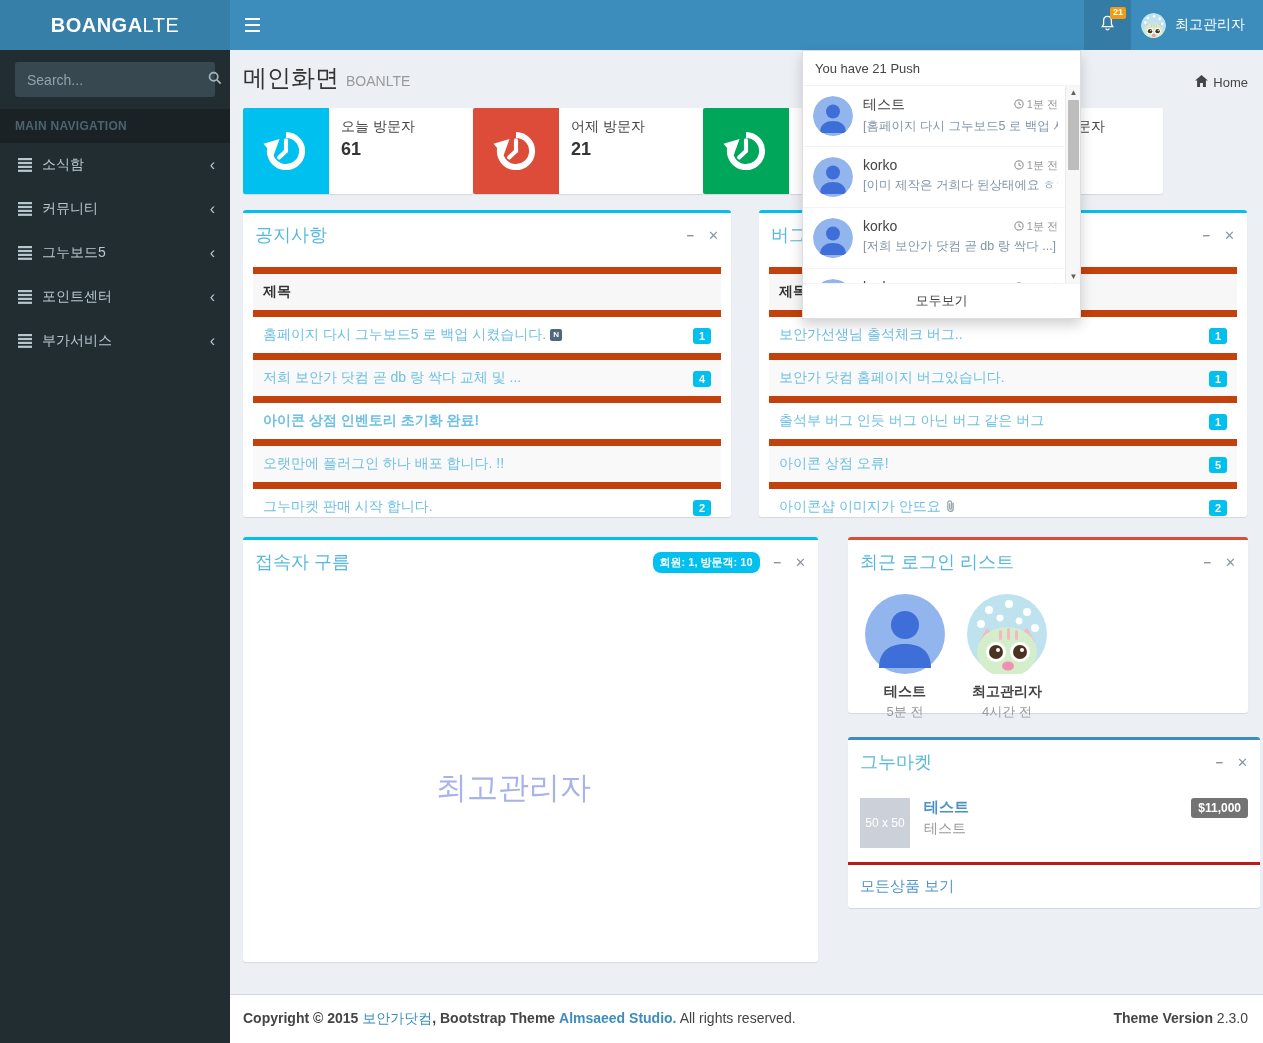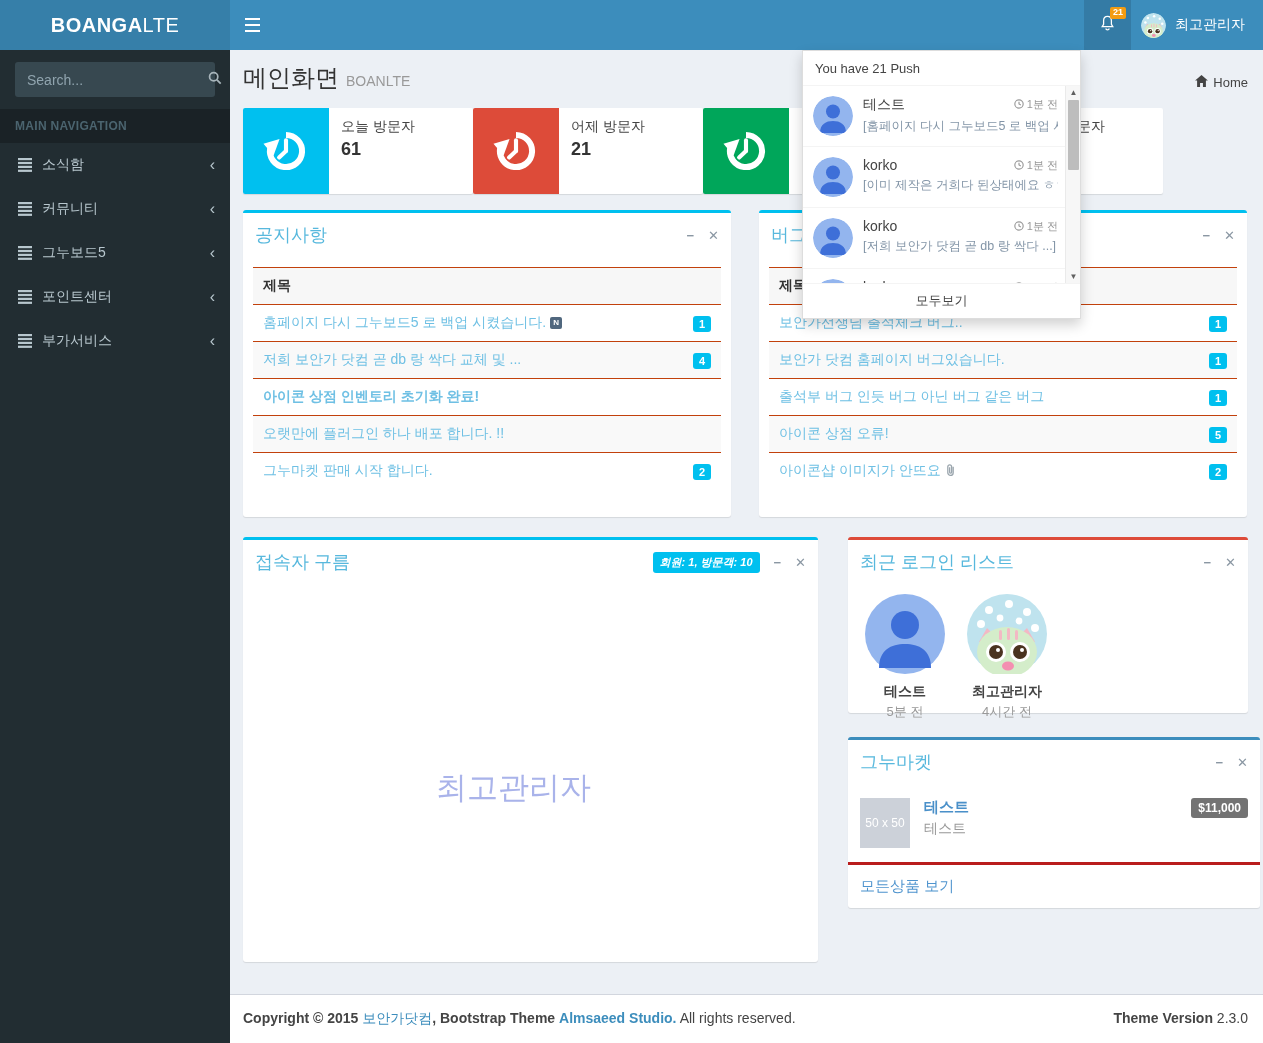--- a/index.html
+++ b/index.html
@@ -51,33 +51,33 @@
   .box { background:#fff; border-radius:3px; box-shadow:0 1px 1px rgba(0,0,0,0.1); border-top:3px solid #00c0ef; }
   .box-header { display:flex; align-items:center; padding:10px 12px; }
   .box-title { font-size:18px; color:#57b8dd; }
   .box-tools { margin-left:auto; display:flex; align-items:center; gap:14px; color:#8a97a3; }
   .tool-btn { cursor:pointer; font-size:13px; font-weight:bold; line-height:1; }
   .panels-row { position:absolute; left:13px; top:160px; display:flex; gap:28px; }
   .panel-lg { width:488px; height:307px; }
   .box-body { padding:10px; }
   table.list { width:100%; border-collapse:collapse; font-size:14px; }
   table.list th { text-align:left; font-weight:bold; color:#333; }
-  table.list th, table.list td { padding:9px 10px; border-top:1px solid #c2410c; }
+  table.list th, table.list td { padding:9px 10px; border-top:7px solid #c2410c; }
   table.list thead tr { background:#f7f7f7; }
   table.list tbody tr:nth-child(even) { background:#f9f9f9; }
   td.b-col { width:44px; text-align:right; }
   .row-link { color:#6fc0e4; text-decoration:none; cursor:pointer; }
   .row-link.bold { font-weight:bold; }
   .badge-c { display:inline-block; background:#00c0ef; color:#fff; font-size:11px; font-weight:bold; padding:2px 6px; border-radius:3px; }
   .new-ic { display:inline-block; background:#50677e; color:#fff; font-size:8px; font-weight:bold; width:12px; height:12px; line-height:12px; text-align:center; border-radius:2px; vertical-align:middle; margin-left:4px; }
   .clip-ic { color:#9aa5ad; margin-left:3px; vertical-align:-2px; }
 
   
   .visitors { position:absolute; left:13px; top:487px; width:575px; height:425px; }
-  .vis-badge { background:#00c0ef; color:#fff; font-size:11px; font-weight:bold; padding:3px 7px; border-radius:3px; margin-left:auto;font-style:italic; }
+  .vis-badge { background:#00c0ef; color:#fff; font-size:11px; font-weight:bold; padding:3px 7px; border-radius:8px; margin-left:auto; }
   .visitors .box-tools { margin-left:14px; }
   .vis-body { position:relative; height:377px; }
   .cloud-word { position:absolute; left:193px; top:183px; font-size:31px; color:#a9b3ea; cursor:pointer; }
 
   
   .login-box { position:absolute; left:618px; top:487px; width:400px; height:176px; border-top-color:#dd4b39; }
   .login-body { display:flex; gap:12px; padding:10px 12px; }
   .luser { width:90px; text-align:center; }
   .luser .av { width:80px; height:80px; border-radius:50%; overflow:hidden; margin:0 auto; }
   .luser .lname { font-weight:bold; color:#444; font-size:14px; margin-top:6px; }

